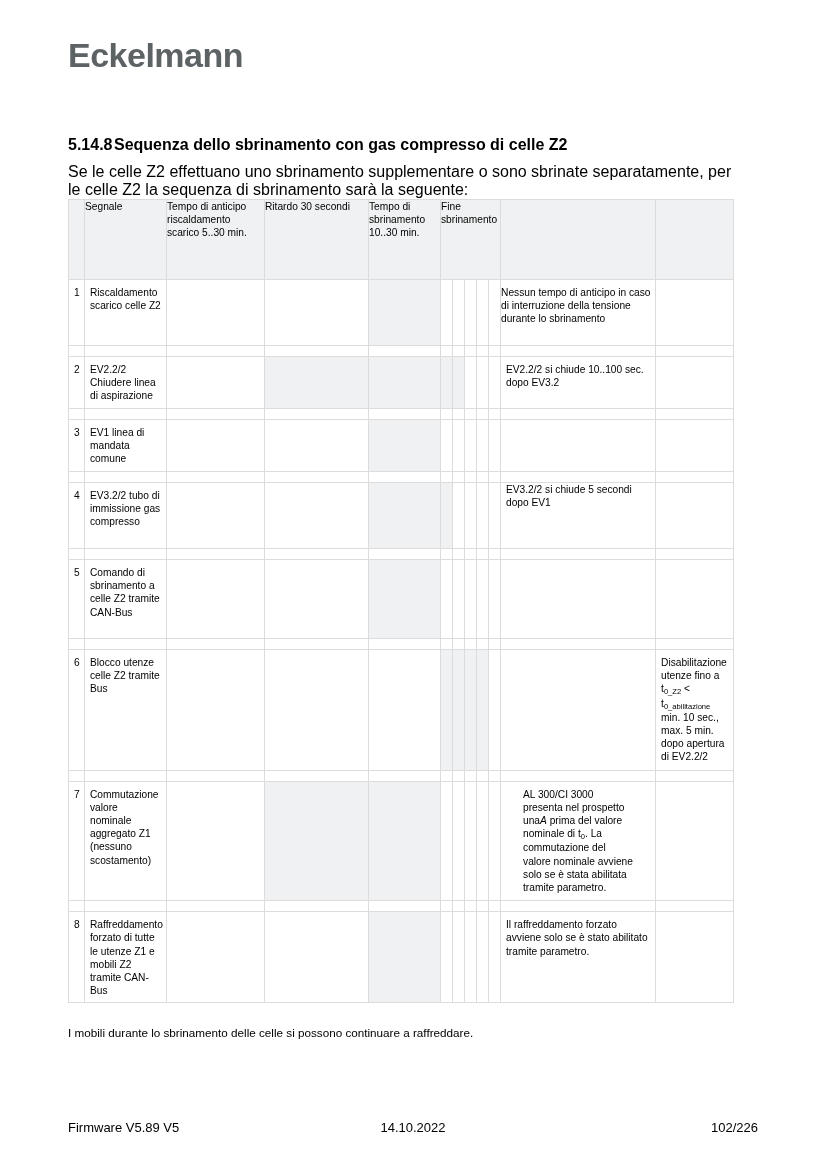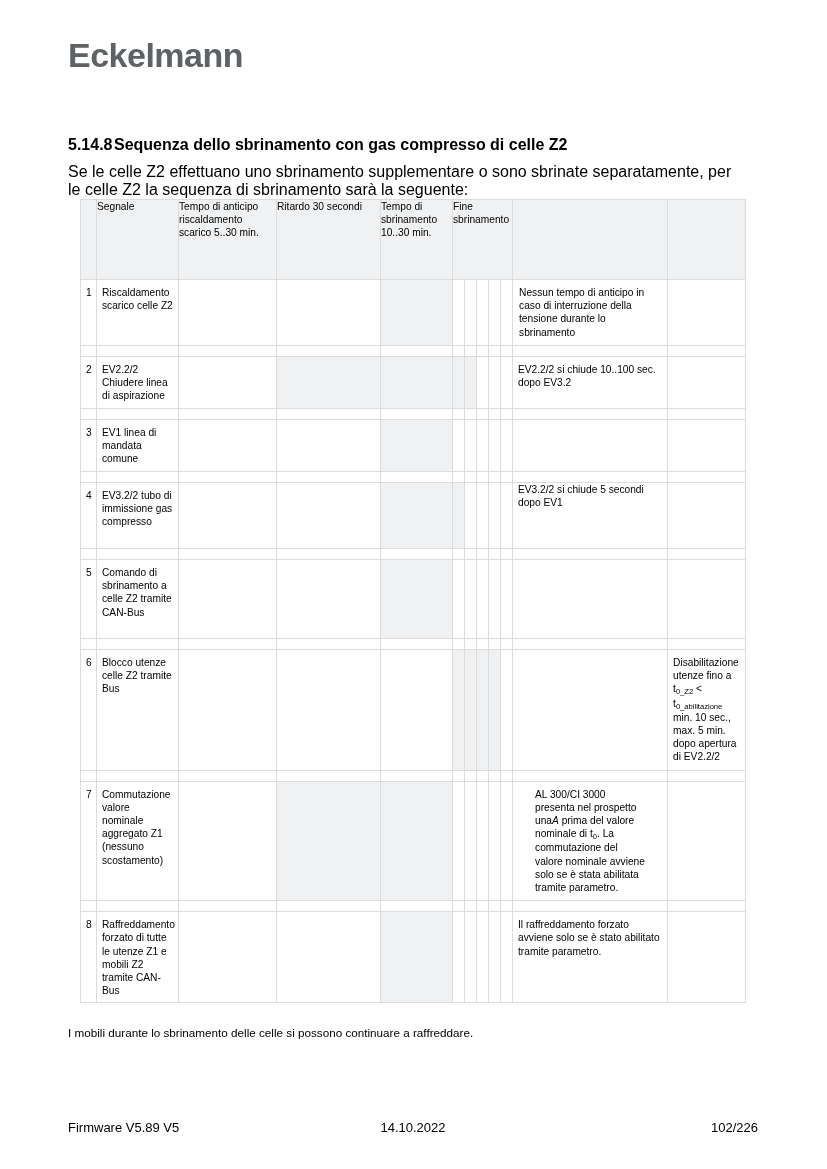--- a/index.html
+++ b/index.html
@@ -58,21 +58,20 @@
     position: absolute;
     left: 68px; top: 199px;
     width: 675px;
   }
   table.seq {
     border-collapse: collapse;
     width: 611px;
     table-layout: fixed;
     font-size: 10.2px;
     line-height: 13.2px;
-    margin-left: 12px;
   }
   table.seq td, table.seq th {
     border: 1px solid #dcdcdc;
     vertical-align: top;
     padding: 0;
     font-weight: normal;
     text-align: left;
   }
   
   .hdr td {
@@ -168,21 +167,21 @@
         <td class="idx">1</td>
         <td style="height:66px">Riscaldamento scarico celle Z2</td>
         <td class="bar"></td>
         <td class="bar"></td>
         <td class="bar shade"></td>
         <td class="bar sub"></td>
         <td class="bar sub"></td>
         <td class="bar sub"></td>
         <td class="bar sub"></td>
         <td class="bar sub"></td>
-        <td class="note" style="padding:6px 6px">Nessun tempo di anticipo in caso di interruzione della tensione durante lo sbrinamento</td>
+        <td class="note" style="padding:6px 0">Nessun tempo di anticipo in caso di interruzione della tensione durante lo sbrinamento</td>
         <td></td>
       </tr>
       <tr class="spacer">
         <td></td>
         <td></td>
         <td></td>
         <td></td>
         <td></td>
         <td></td>
         <td></td>

